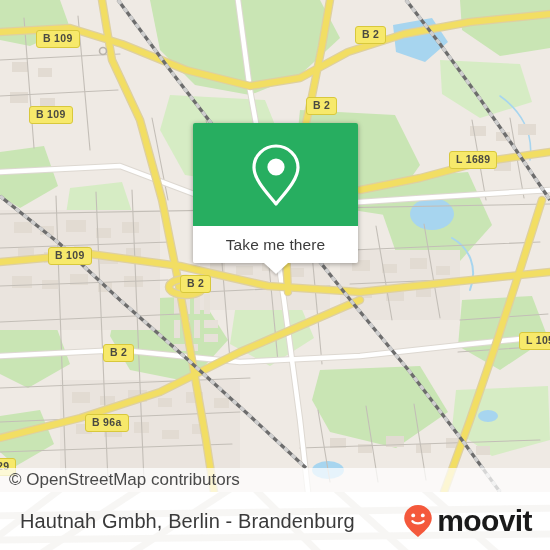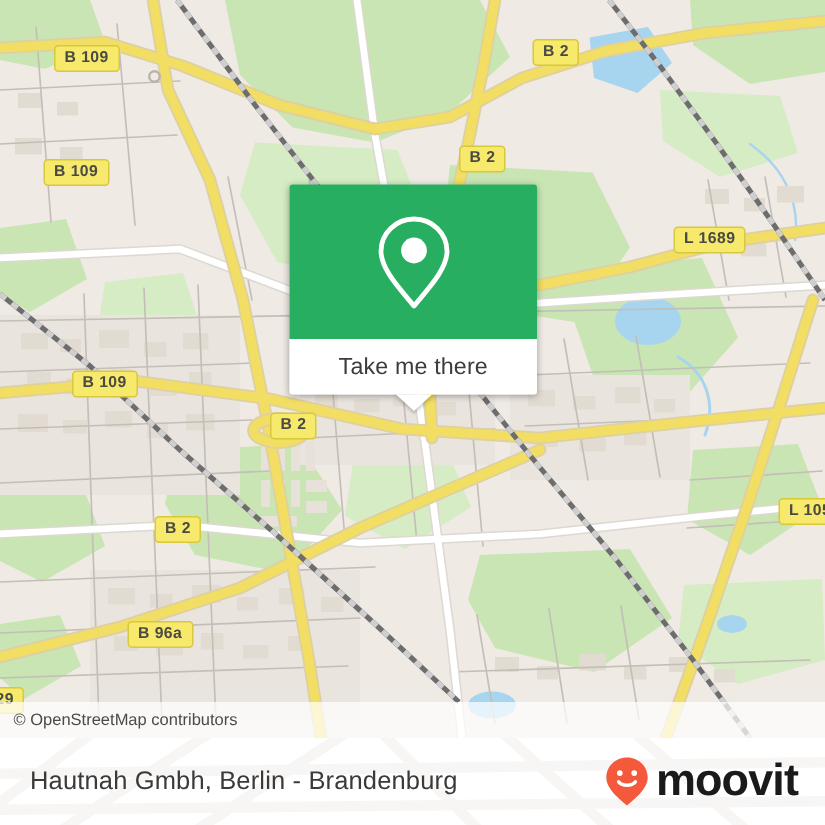--- a/index.html
+++ b/index.html
@@ -105,21 +105,21 @@
     width: 550px;
     height: 24px;
     background: rgba(255,255,255,.72);
     display: flex;
     align-items: center;
     z-index: 30;
     box-sizing: border-box;
   }
   #attrib span {
     font-family: "Liberation Sans", sans-serif;
-    font-size: 11px;
+    font-size: 17px;
     color: #4a4a4a;
     padding-left: 9px;
   }
 
   
   #footer {
     position: absolute;
     left: 0;
     top: 492px;
     width: 550px;
@@ -138,21 +138,21 @@
     width: 550px;
     height: 58px;
     display: flex;
     align-items: center;
     justify-content: space-between;
     box-sizing: border-box;
     padding: 0 18px 0 20px;
   }
   #footer-title {
     font-family: "Liberation Sans", sans-serif;
-    font-size: 17px;
+    font-size: 20px;
     color: #3a3a3a;
     letter-spacing: .1px;
     white-space: nowrap;
   }
   #brand {
     display: flex;
     align-items: center;
     gap: 4px;
   }
   #brand-text {

